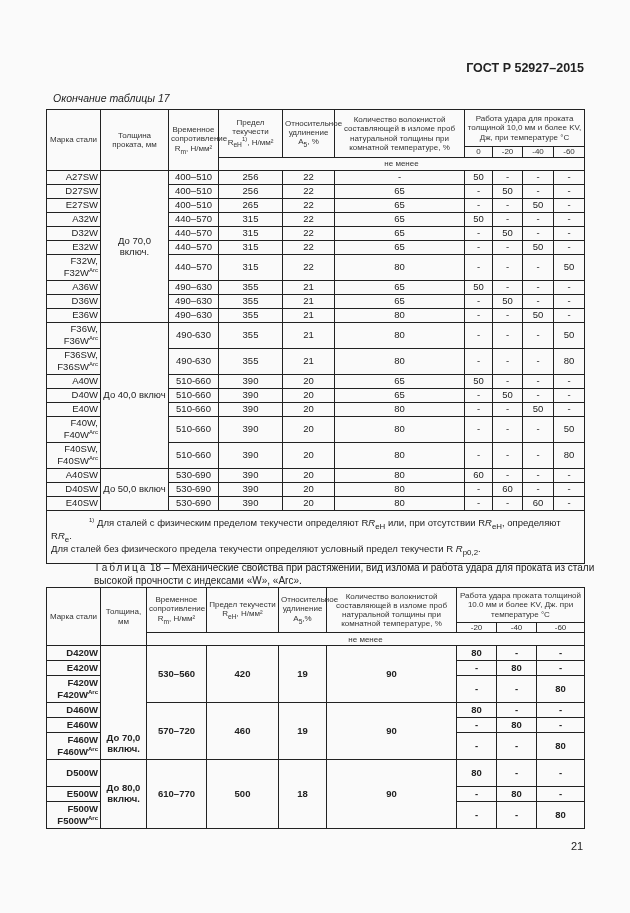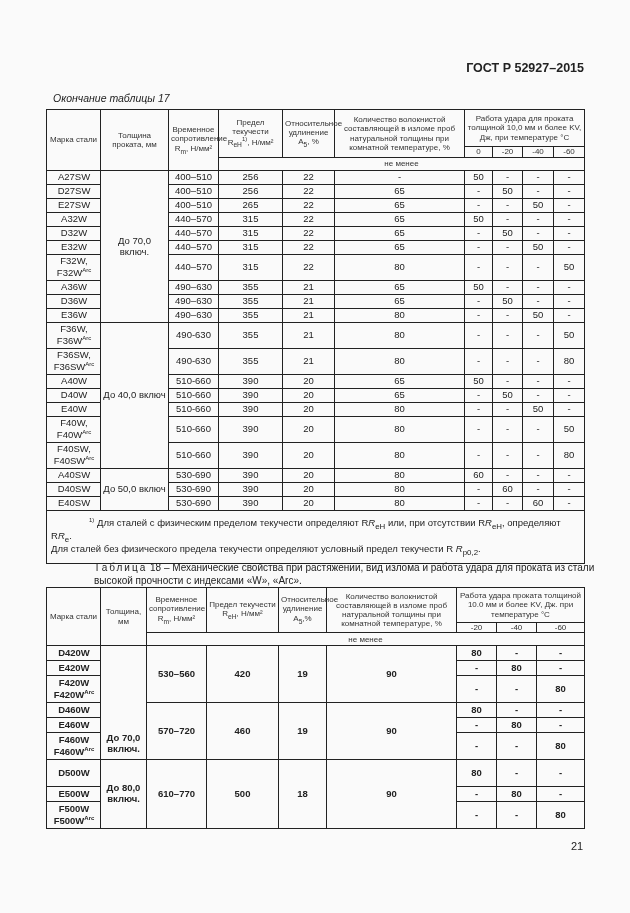--- a/index.html
+++ b/index.html
@@ -3,21 +3,21 @@
 <meta charset="utf-8">
 <style>
   html, body { margin:0; padding:0; }
   body { width:630px; height:913px; background:#fafafa; position:relative; overflow:hidden;
     font-family:"Liberation Sans", sans-serif; color:#222; }
   .doc-code { position:absolute; top:61px; right:46px; font-weight:bold; font-size:12.5px; }
   .continuation { position:absolute; top:92px; left:53px; font-style:italic; font-size:10.5px; }
   table { border-collapse:collapse; position:absolute; left:46px; table-layout:fixed; font-size:9.5px; }
   td, th { border:1px solid #222; padding:0 2px; text-align:center; vertical-align:middle; font-weight:normal; line-height:1.15; }
   th { font-size:8px; color:#333; }
-  td.grade { text-align:center; padding-left:3px; }
+  td.grade { text-align:right; padding-left:3px; }
   .t1 { top:109px; width:538px; }
   .t1 td { height:13px; }
   .t1 tr.tall td { height:25px; }
   .t2 { top:587px; width:538px; }
   .t2 td { height:14px;font-weight:bold; }
   .t2 tr.tall td { height:26px; }
   sup { font-size:6px; }
   .footnote-cell { text-align:left !important; font-size:9.5px; padding:6px 4px !important; height:auto !important; }
   .footnote-cell p { margin:0; }
   .fn1 { text-indent:38px; }

